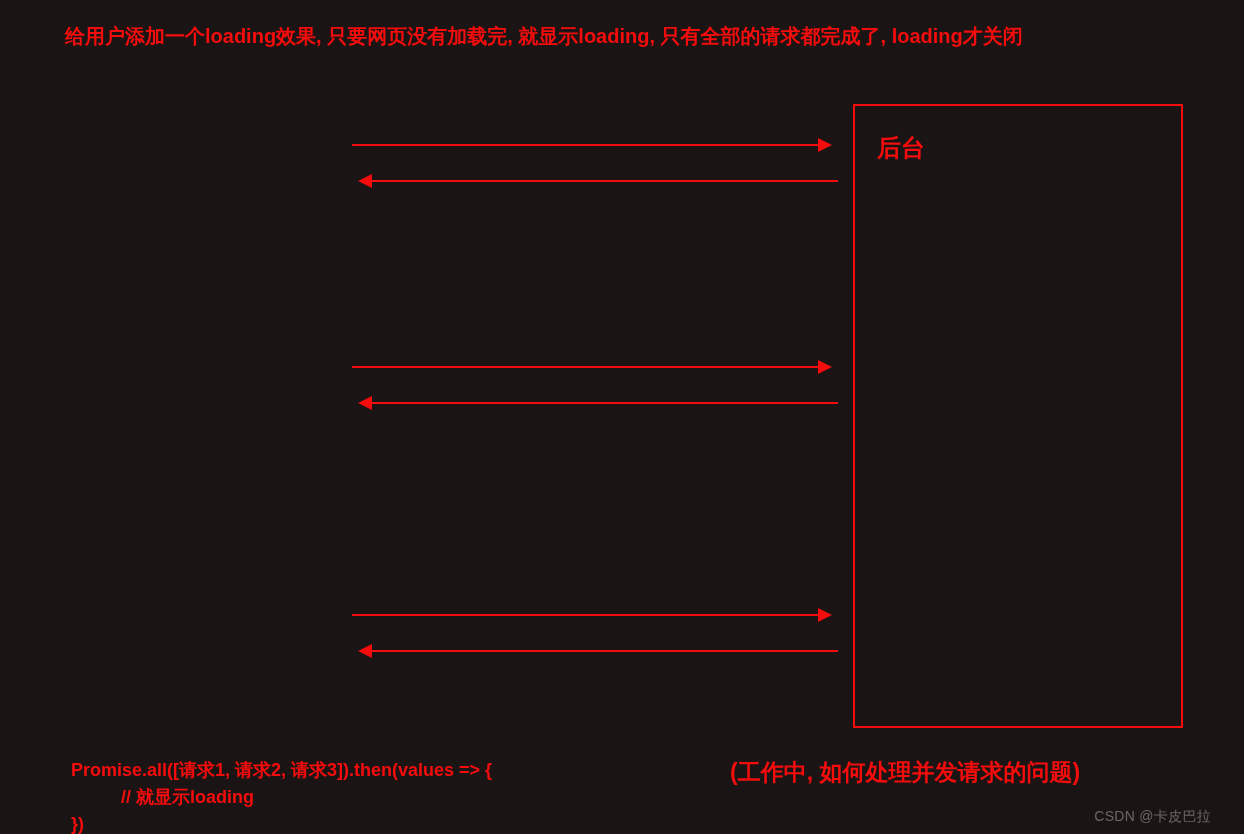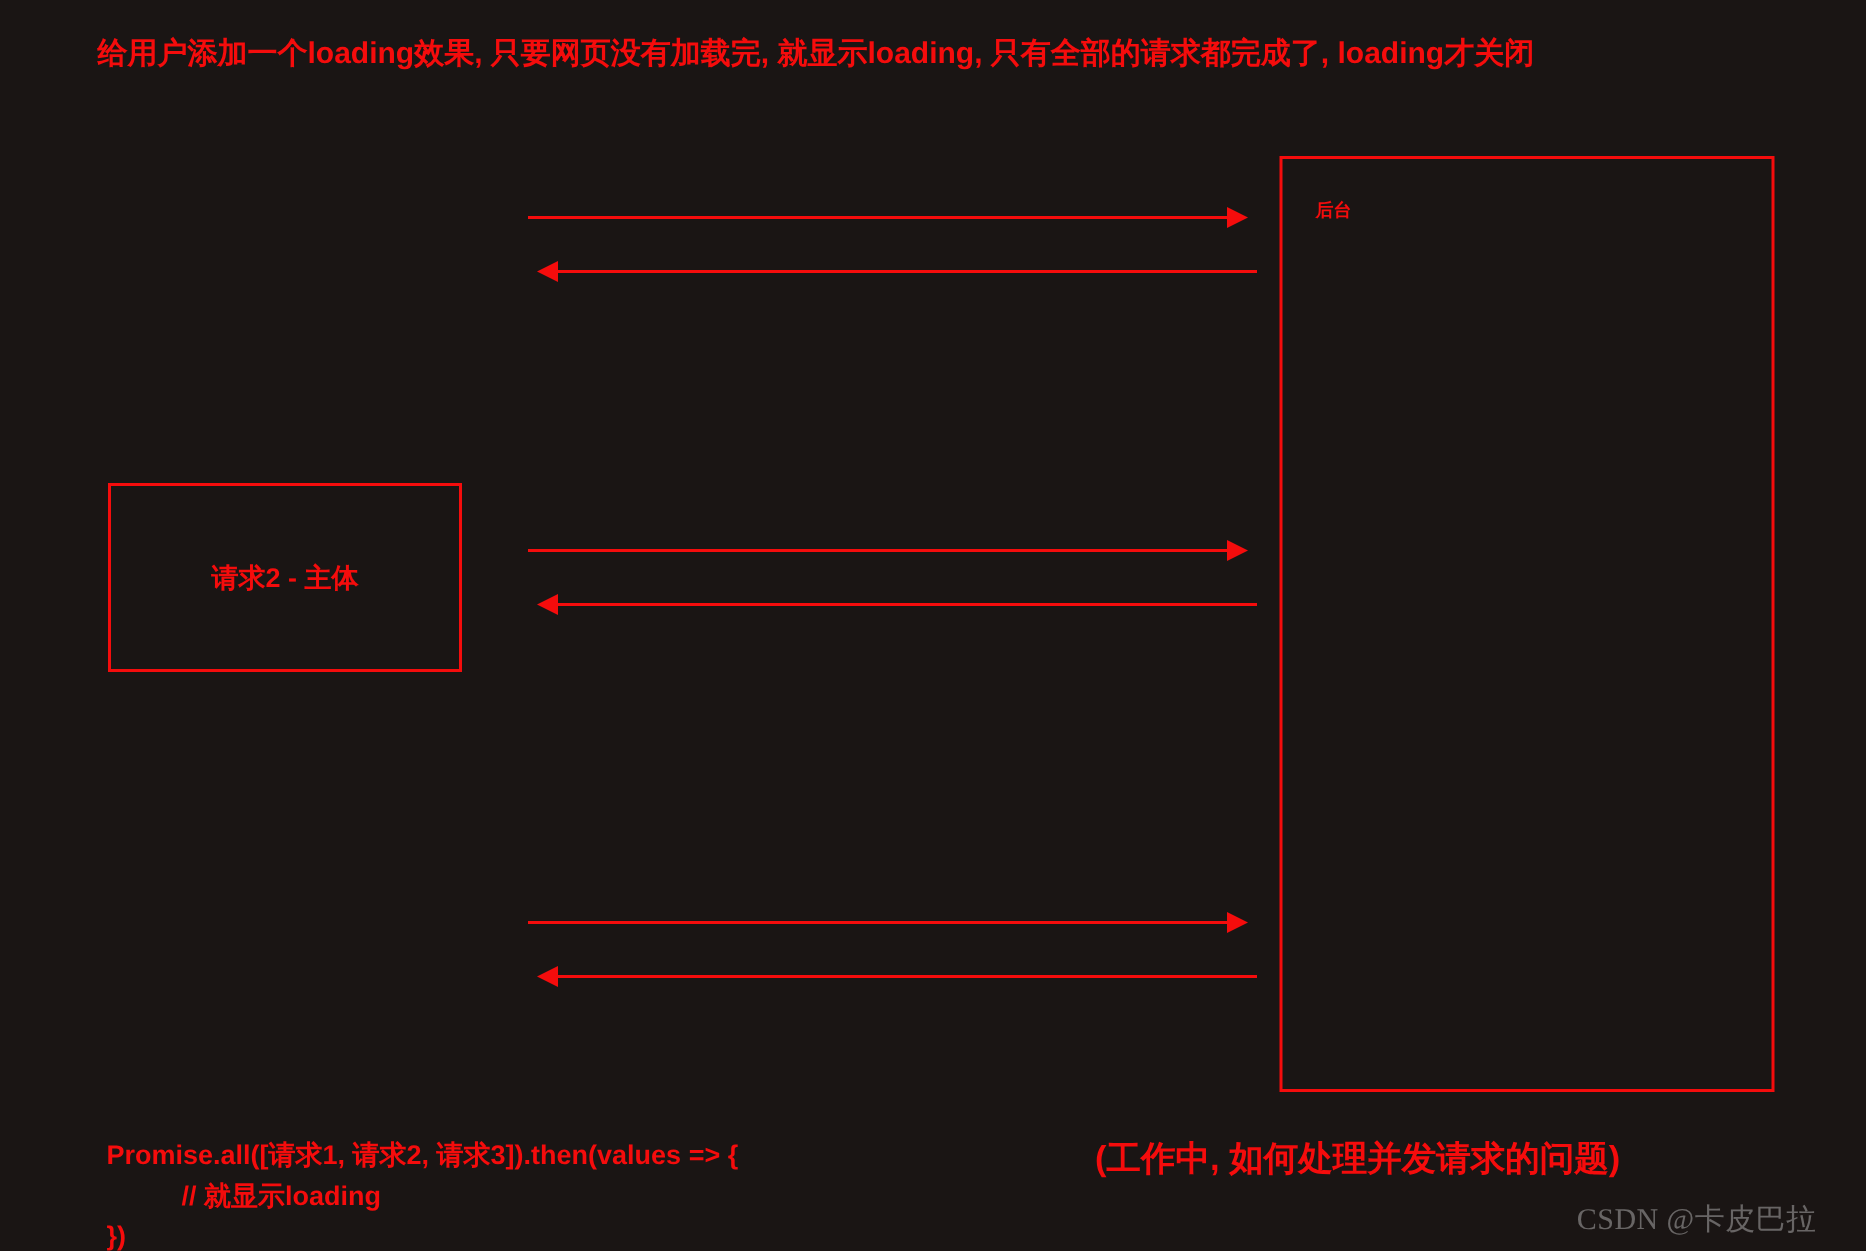--- a/index.html
+++ b/index.html
@@ -1,40 +1,37 @@
 <!DOCTYPE html>
 <html><head>
 <meta charset="utf-8">
 <style>
   html,body{margin:0;padding:0;background:#1a1514;width:1244px;height:834px;font-family:"Microsoft YaHei","PingFang SC",sans-serif;color:#f50c0c;overflow:hidden}
   .stage{position:relative;width:1225px;height:834px}
   .title{position:absolute;left:65px;top:22px;width:1120px;font-weight:700;font-size:20px;line-height:1.45}
   .req-box{position:absolute;left:72px;width:232px;height:122px;border:2px solid #f50c0c;display:flex;align-items:center;justify-content:center;font-weight:700;font-size:18px}
   .backend-box{position:absolute;left:853px;top:104px;width:326px;height:620px;border:2px solid #f50c0c}
-  .backend-label{position:absolute;left:877px;top:132px;font-weight:700;font-size:12px}
+  .backend-label{position:absolute;left:877px;top:132px;font-weight:700;font-size:24px}
   .arrow{position:absolute;height:2px;background:#f50c0c}
   .arrow::after{content:"";position:absolute;top:-6px;width:0;height:0;border-top:7px solid transparent;border-bottom:7px solid transparent}
   .arrow.right::after{right:-2px;border-left:14px solid #f50c0c}
   .arrow.left::after{left:-2px;border-right:14px solid #f50c0c}
   .code-block{position:absolute;left:71px;top:757px;font-weight:700;font-size:18px;line-height:1.5;white-space:pre}
   .note{position:absolute;left:730px;top:757px;font-weight:700;font-size:23px}
-  .watermark{position:absolute;right:14px;bottom:8px;color:rgba(200,200,200,0.45);font-size:20px;font-family:Liberation Serif, serif;letter-spacing:.3px}
+  .watermark{position:absolute;right:14px;bottom:8px;color:rgba(200,200,200,0.45);font-size:14px;font-family:Liberation Sans, sans-serif;letter-spacing:.3px}
 </style>
 </head>
 <body>
 
 <div class="stage">
 
   <div class="title">
     <span>给用户添加一个loading效果, 只要网页没有加载完, 就显示loading, 只有全部的请求都完成了, loading才关闭</span><br>
   </div>
 
-  <div class="req-box" style="top:322px">
-    <span>请求2 - 主体</span>
-  </div>
 
   <div class="backend-box"></div>
   <div class="backend-label">后台</div>
 
   <div class="arrow right" style="left:352px;top:144px;width:478px"></div>
   <div class="arrow left" style="left:360px;top:180px;width:478px"></div>
 
   <div class="arrow right" style="left:352px;top:366px;width:478px"></div>
   <div class="arrow left" style="left:360px;top:402px;width:478px"></div>
 

